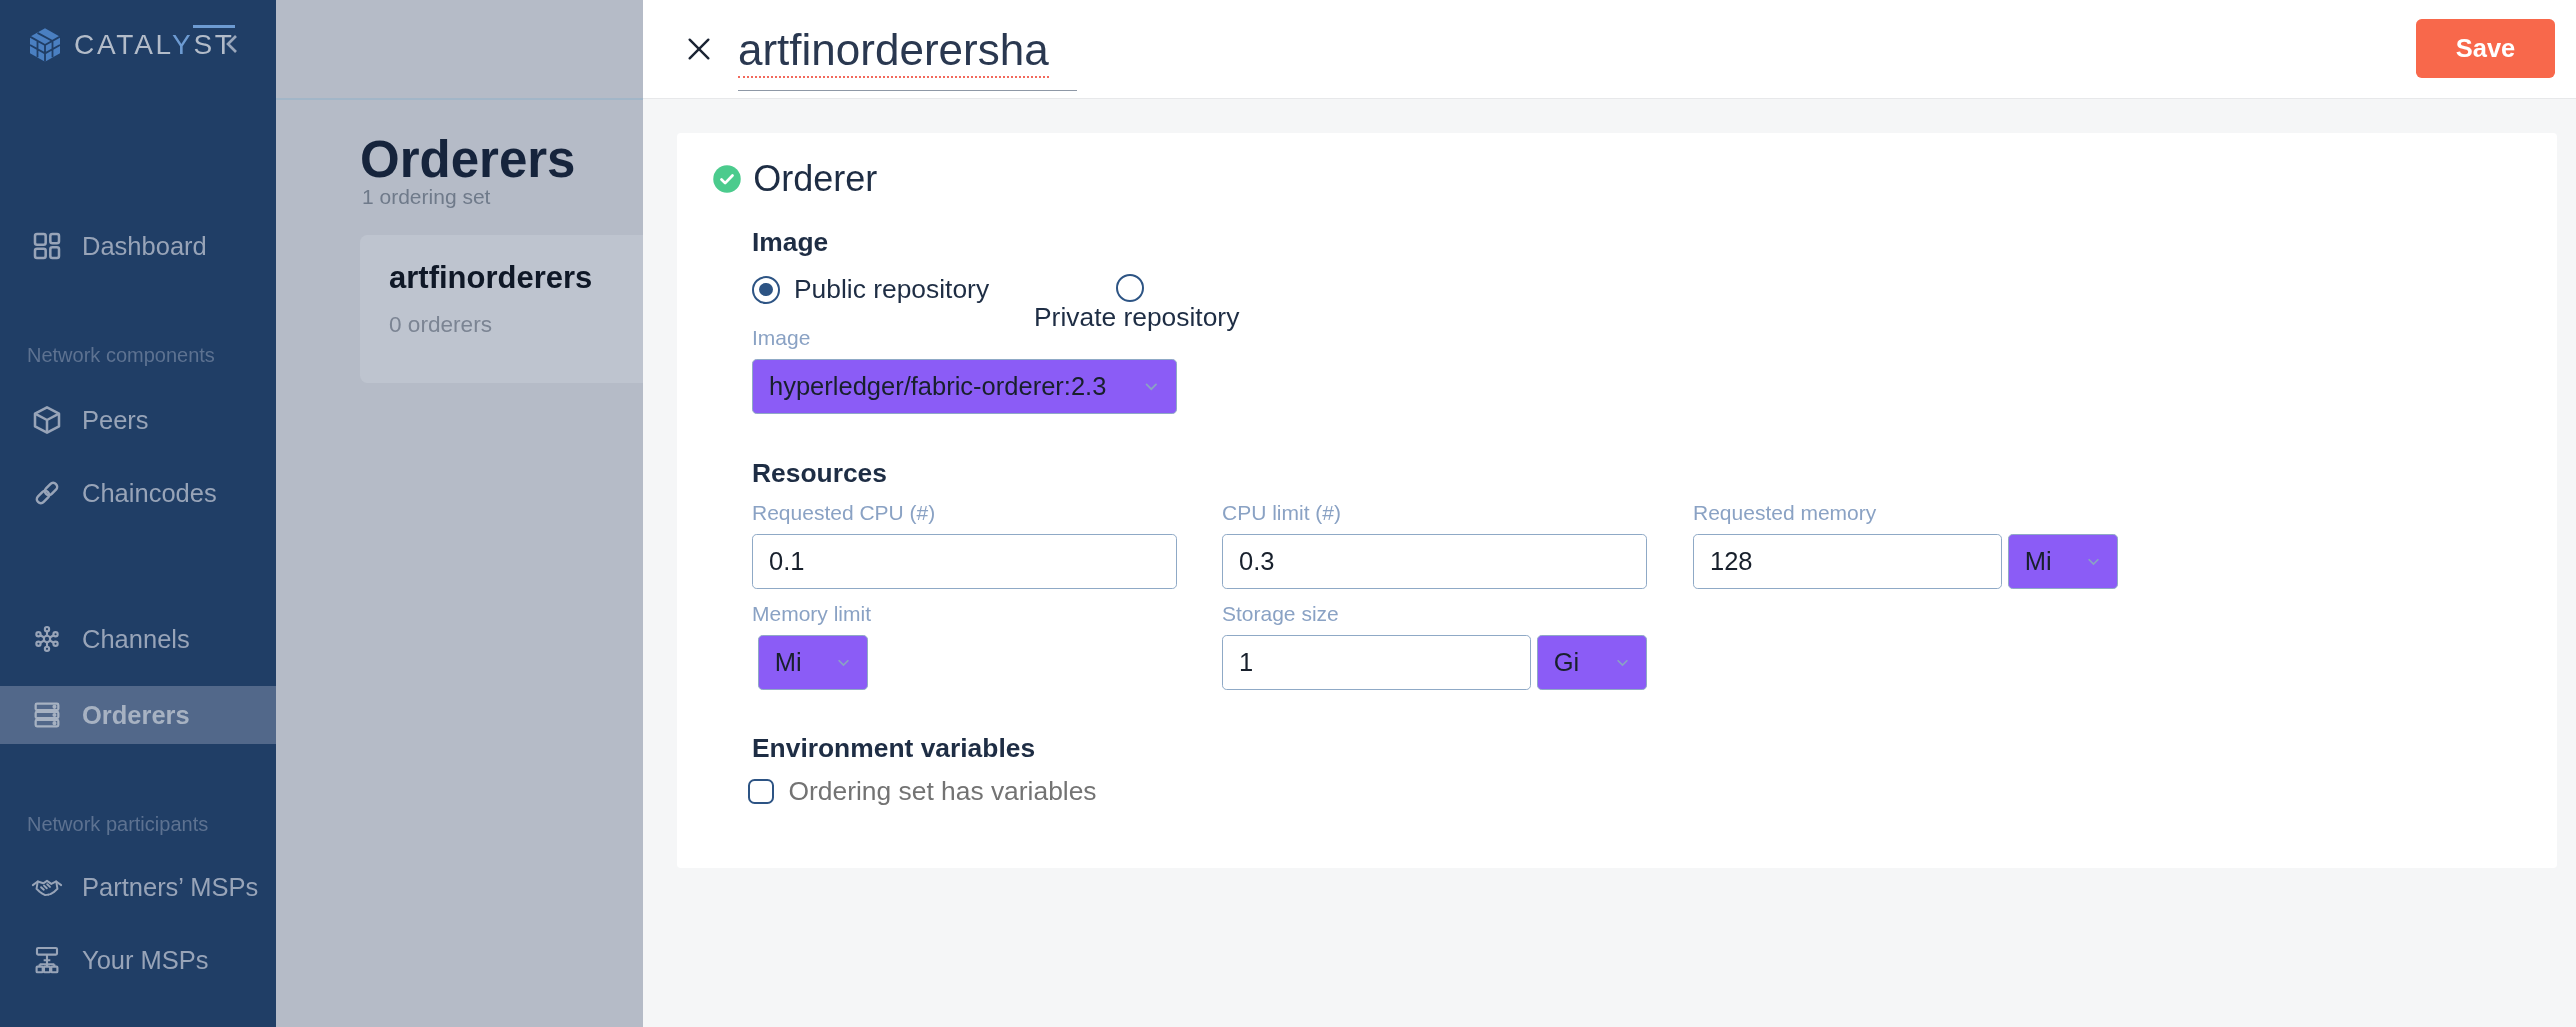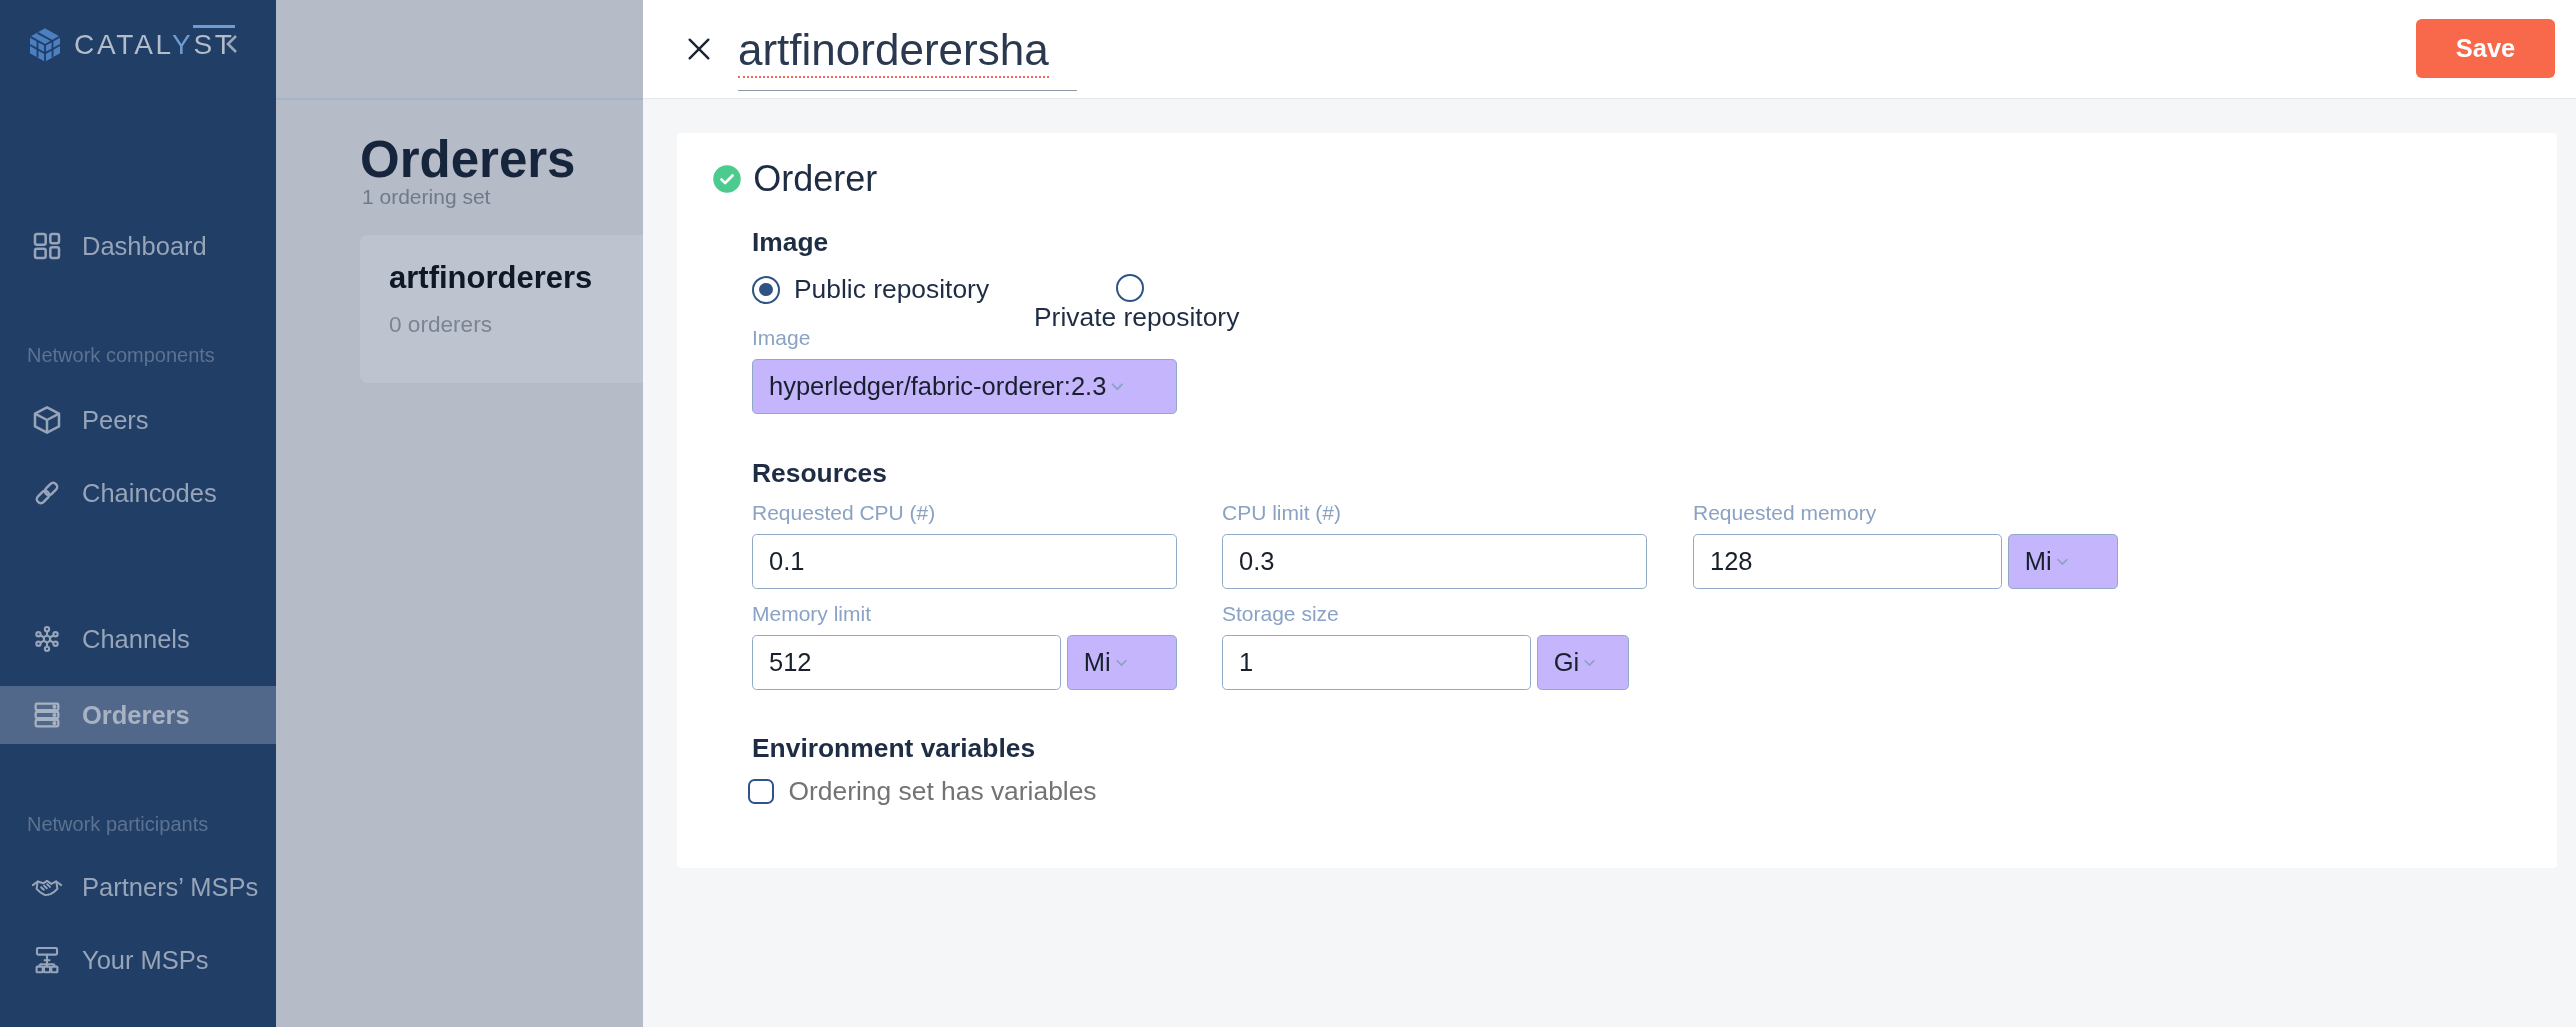--- a/index.html
+++ b/index.html
@@ -50,22 +50,22 @@
 
   .radio-option { position:absolute; top:141px; display:flex; align-items:center; cursor:pointer; }
   .radio { width:28px; height:28px; border:2.8px solid #2d5484; border-radius:50%; background:#fff; display:flex; align-items:center; justify-content:center; }
   .radio.sel::after { content:''; width:13.2px; height:13.2px; background:#2d5484; border-radius:50%; }
   .radio-label { margin-left:14px; font-size:26.4px; color:#1e2d44; }
 
   .field { position:absolute; }
   .field-label { font-size:21px; color:#8aa2c4; margin-bottom:8.5px; display:block; }
   .tinput { height:55px; border:1.9px solid #8fa9c6; border-radius:4.7px; background:#fff; font-size:25.5px; color:#18202c;
             font-family:"Liberation Sans",sans-serif; padding:0 16px; }
-  .selbox { height:55px; border:1.9px solid #8fa9c6; border-radius:4.7px; background:#c4b5fd; display:flex; align-items:center;
-            padding:0 13.2px 0 16px; font-size:25.5px; color:#18202c; cursor:pointer; }
+  .selbox { height:55px; border:1.9px solid #8fa9c6; border-radius:4.7px; background:#8b5cf6; display:flex; align-items:center;
+            justify-content:space-between; padding:0 13.2px 0 16px; font-size:25.5px; color:#18202c; cursor:pointer; }
   .unit-row { display:flex; }
 
   .checkbox-row { position:absolute; left:71px; top:643px; display:flex; align-items:center; cursor:pointer; }
   .checkbox { width:25.5px; height:25.5px; border:2.8px solid #2d5484; border-radius:6.6px; background:#fff; }
   .checkbox-label { margin-left:15px; font-size:26.4px; color:#737373; }
 
   svg { display:block; }
 </style>
 </head>
 <body>
@@ -271,37 +271,36 @@
                     <polyline points="7 10 12 15 17 10"></polyline>
                   </svg>
               </span>
             </div>
           </div>
         </div>
 
         <div class="field" style="left:75px; top:469px; width:425px;">
           <span class="field-label">Memory limit</span>
           <div class="unit-row">
-            <input class="tinput" style="width: 309px;" value="512">
             <div class="selbox" style="width:110px; margin-left:5.7px;">
               <span>Mi</span>
               <span>
                 <svg width="21" height="21" viewBox="0 0 24 24" fill="none" stroke="#8aa2c4" stroke-width="2" stroke-linecap="round">
                     <polyline points="7 10 12 15 17 10"></polyline>
                   </svg>
               </span>
             </div>
           </div>
         </div>
 
         <div class="field" style="left:545px; top:469px; width:425px;">
           <span class="field-label">Storage size</span>
           <div class="unit-row">
             <input class="tinput" style="width: 309px;" value="1">
-            <div class="selbox" style="width:92px; margin-left:5.7px;">
+            <div class="selbox" style="width:110px; margin-left:5.7px;">
               <span>Gi</span>
               <span>
                 <svg width="21" height="21" viewBox="0 0 24 24" fill="none" stroke="#8aa2c4" stroke-width="2" stroke-linecap="round">
                     <polyline points="7 10 12 15 17 10"></polyline>
                   </svg>
               </span>
             </div>
           </div>
         </div>
 

